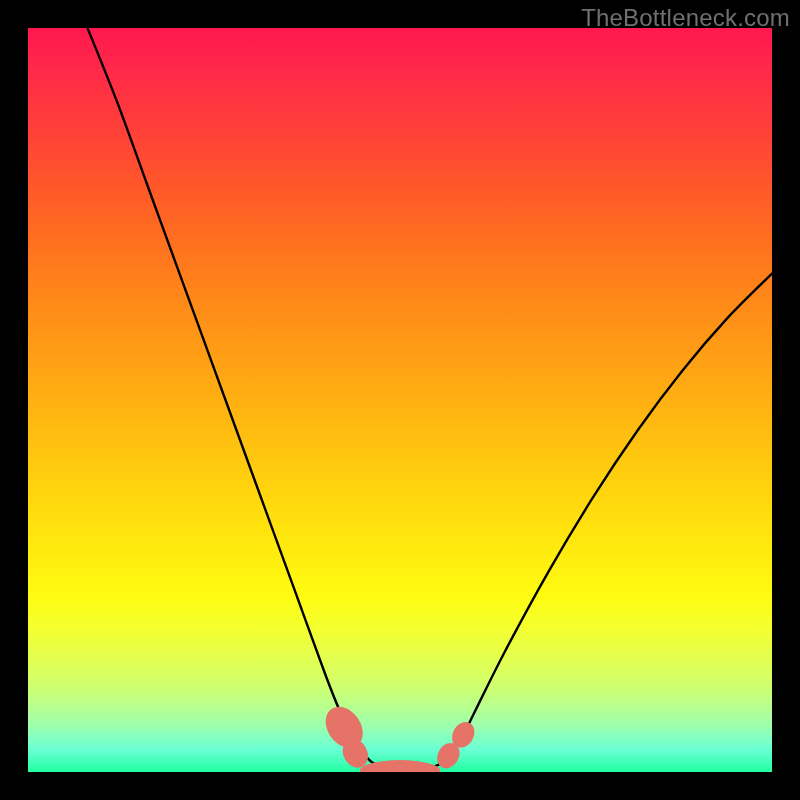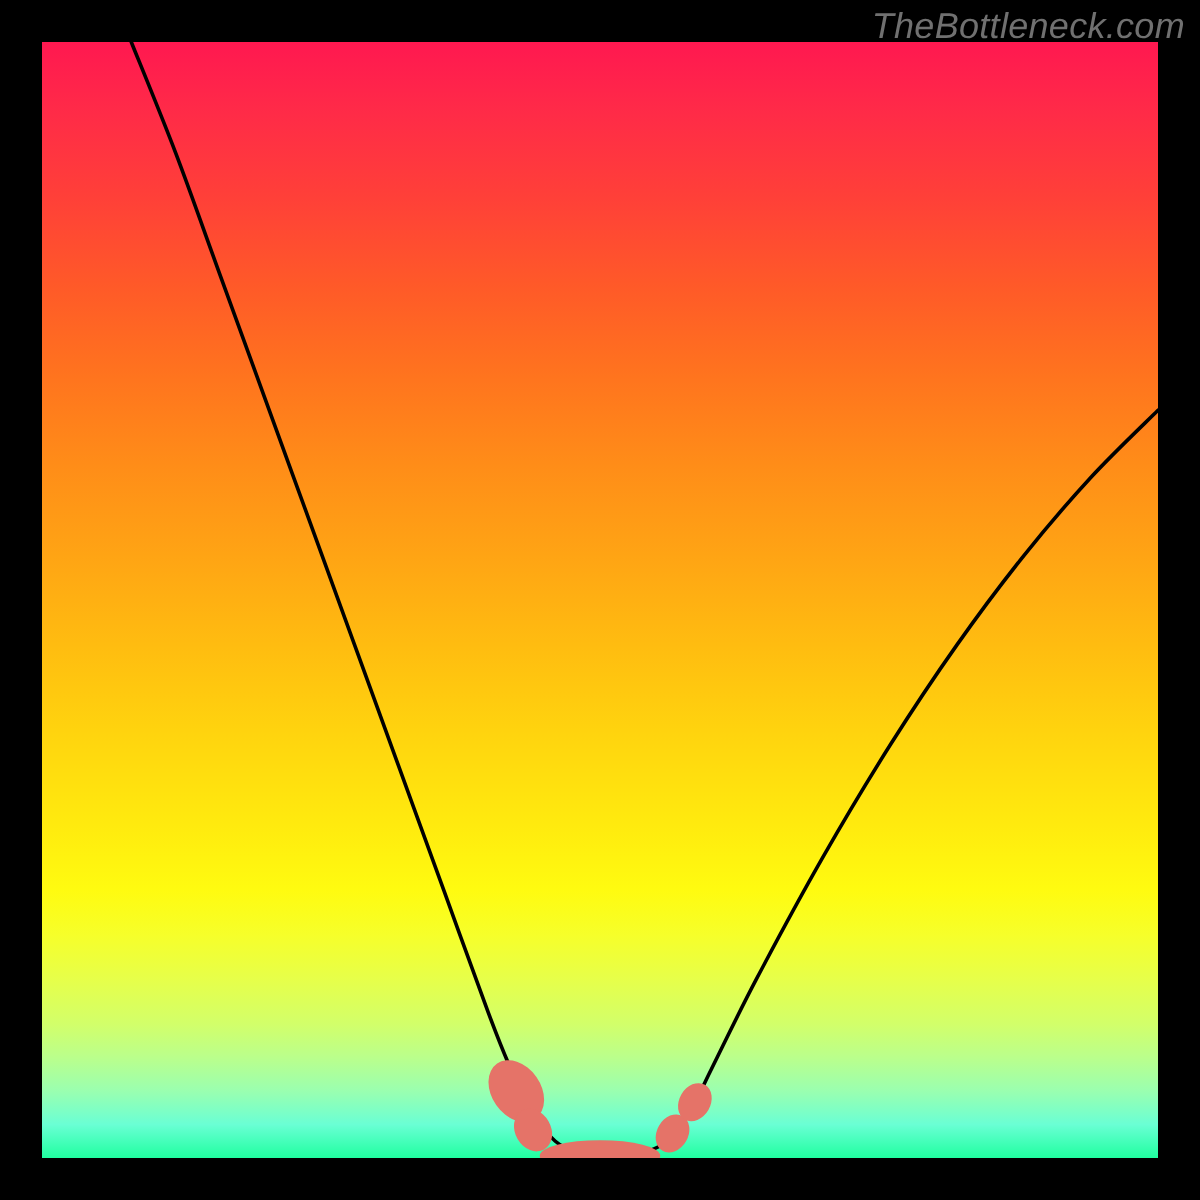--- a/index.html
+++ b/index.html
@@ -11,21 +11,20 @@
     background: #000;
     font-family: Arial, Helvetica, sans-serif;
   }
   .frame {
     position: absolute;
     left: 0;
     top: 0;
     width: 800px;
     height: 800px;
     background: #000;
-    font-style: italic;
   }
   .plot {
     position: absolute;
     left: 28px;
     top: 28px;
     width: 744px;
     height: 744px;
     overflow: hidden;
   }
   .gradient {

